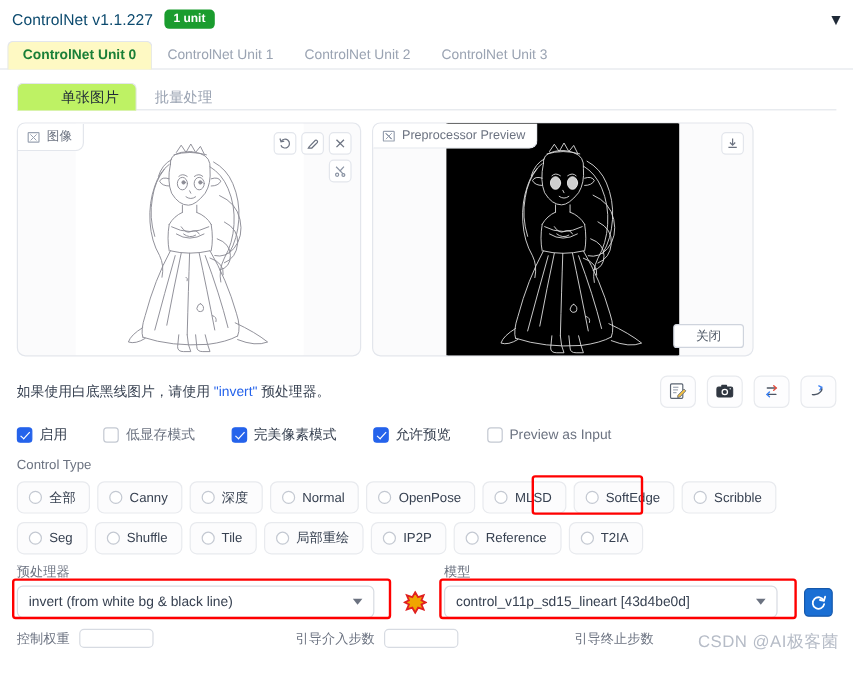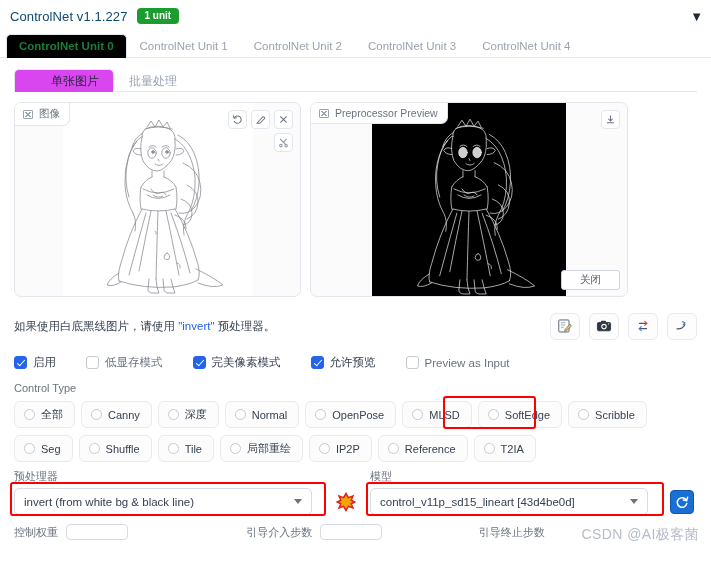--- a/index.html
+++ b/index.html
@@ -48,21 +48,21 @@
     cursor:pointer;
     white-space:nowrap;
     border:1px solid transparent;
     border-bottom:none;
     position:relative; top:1px;
     border-radius:5px 5px 0 0;
   }
   .unit-tab.active {
     color:#1a7f37;
     font-weight:bold;
-    background:#000000;
+    background:#fef9c3;
     border-color:#e3e6ec;
   }
 
   
   .inner-tabs {
     display:flex; align-items:flex-end;
     border-bottom:1px solid #e3e6ec;
     margin:8px 14px 0 14px;
     height:26px;
   }
@@ -73,21 +73,21 @@
     line-height:1;
     cursor:pointer;
     border:1px solid transparent;
     border-bottom:none;
     position:relative; top:1px;
     border-radius:5px 5px 0 0;
     background:transparent;
   }
   .inner-tab.active {
     color:#1f2937;
-    background:#d946ef;
+    background:#bef264;
     border-color:#e3e6ec;
     padding-left:36px;
   }
 
   
   .panels {
     display:flex; gap:9px;
     margin:10px 14px 0 14px;
   }
   .panel {
@@ -350,21 +350,20 @@
   <span class="acc-title">ControlNet v1.1.227</span>
   <span class="unit-badge">1 unit</span>
   <span class="acc-caret">▼</span>
 </div>
 
 <div class="unit-tabs">
   <div class="unit-tab active">ControlNet Unit 0</div>
   <div class="unit-tab">ControlNet Unit 1</div>
   <div class="unit-tab">ControlNet Unit 2</div>
   <div class="unit-tab">ControlNet Unit 3</div>
-  <div class="unit-tab">ControlNet Unit 4</div>
 </div>
 
 <div class="inner-tabs">
   <div class="inner-tab active">单张图片</div>
   <div class="inner-tab">批量处理</div>
 </div>
 
 <div class="panels">
 
   <div class="panel left">

